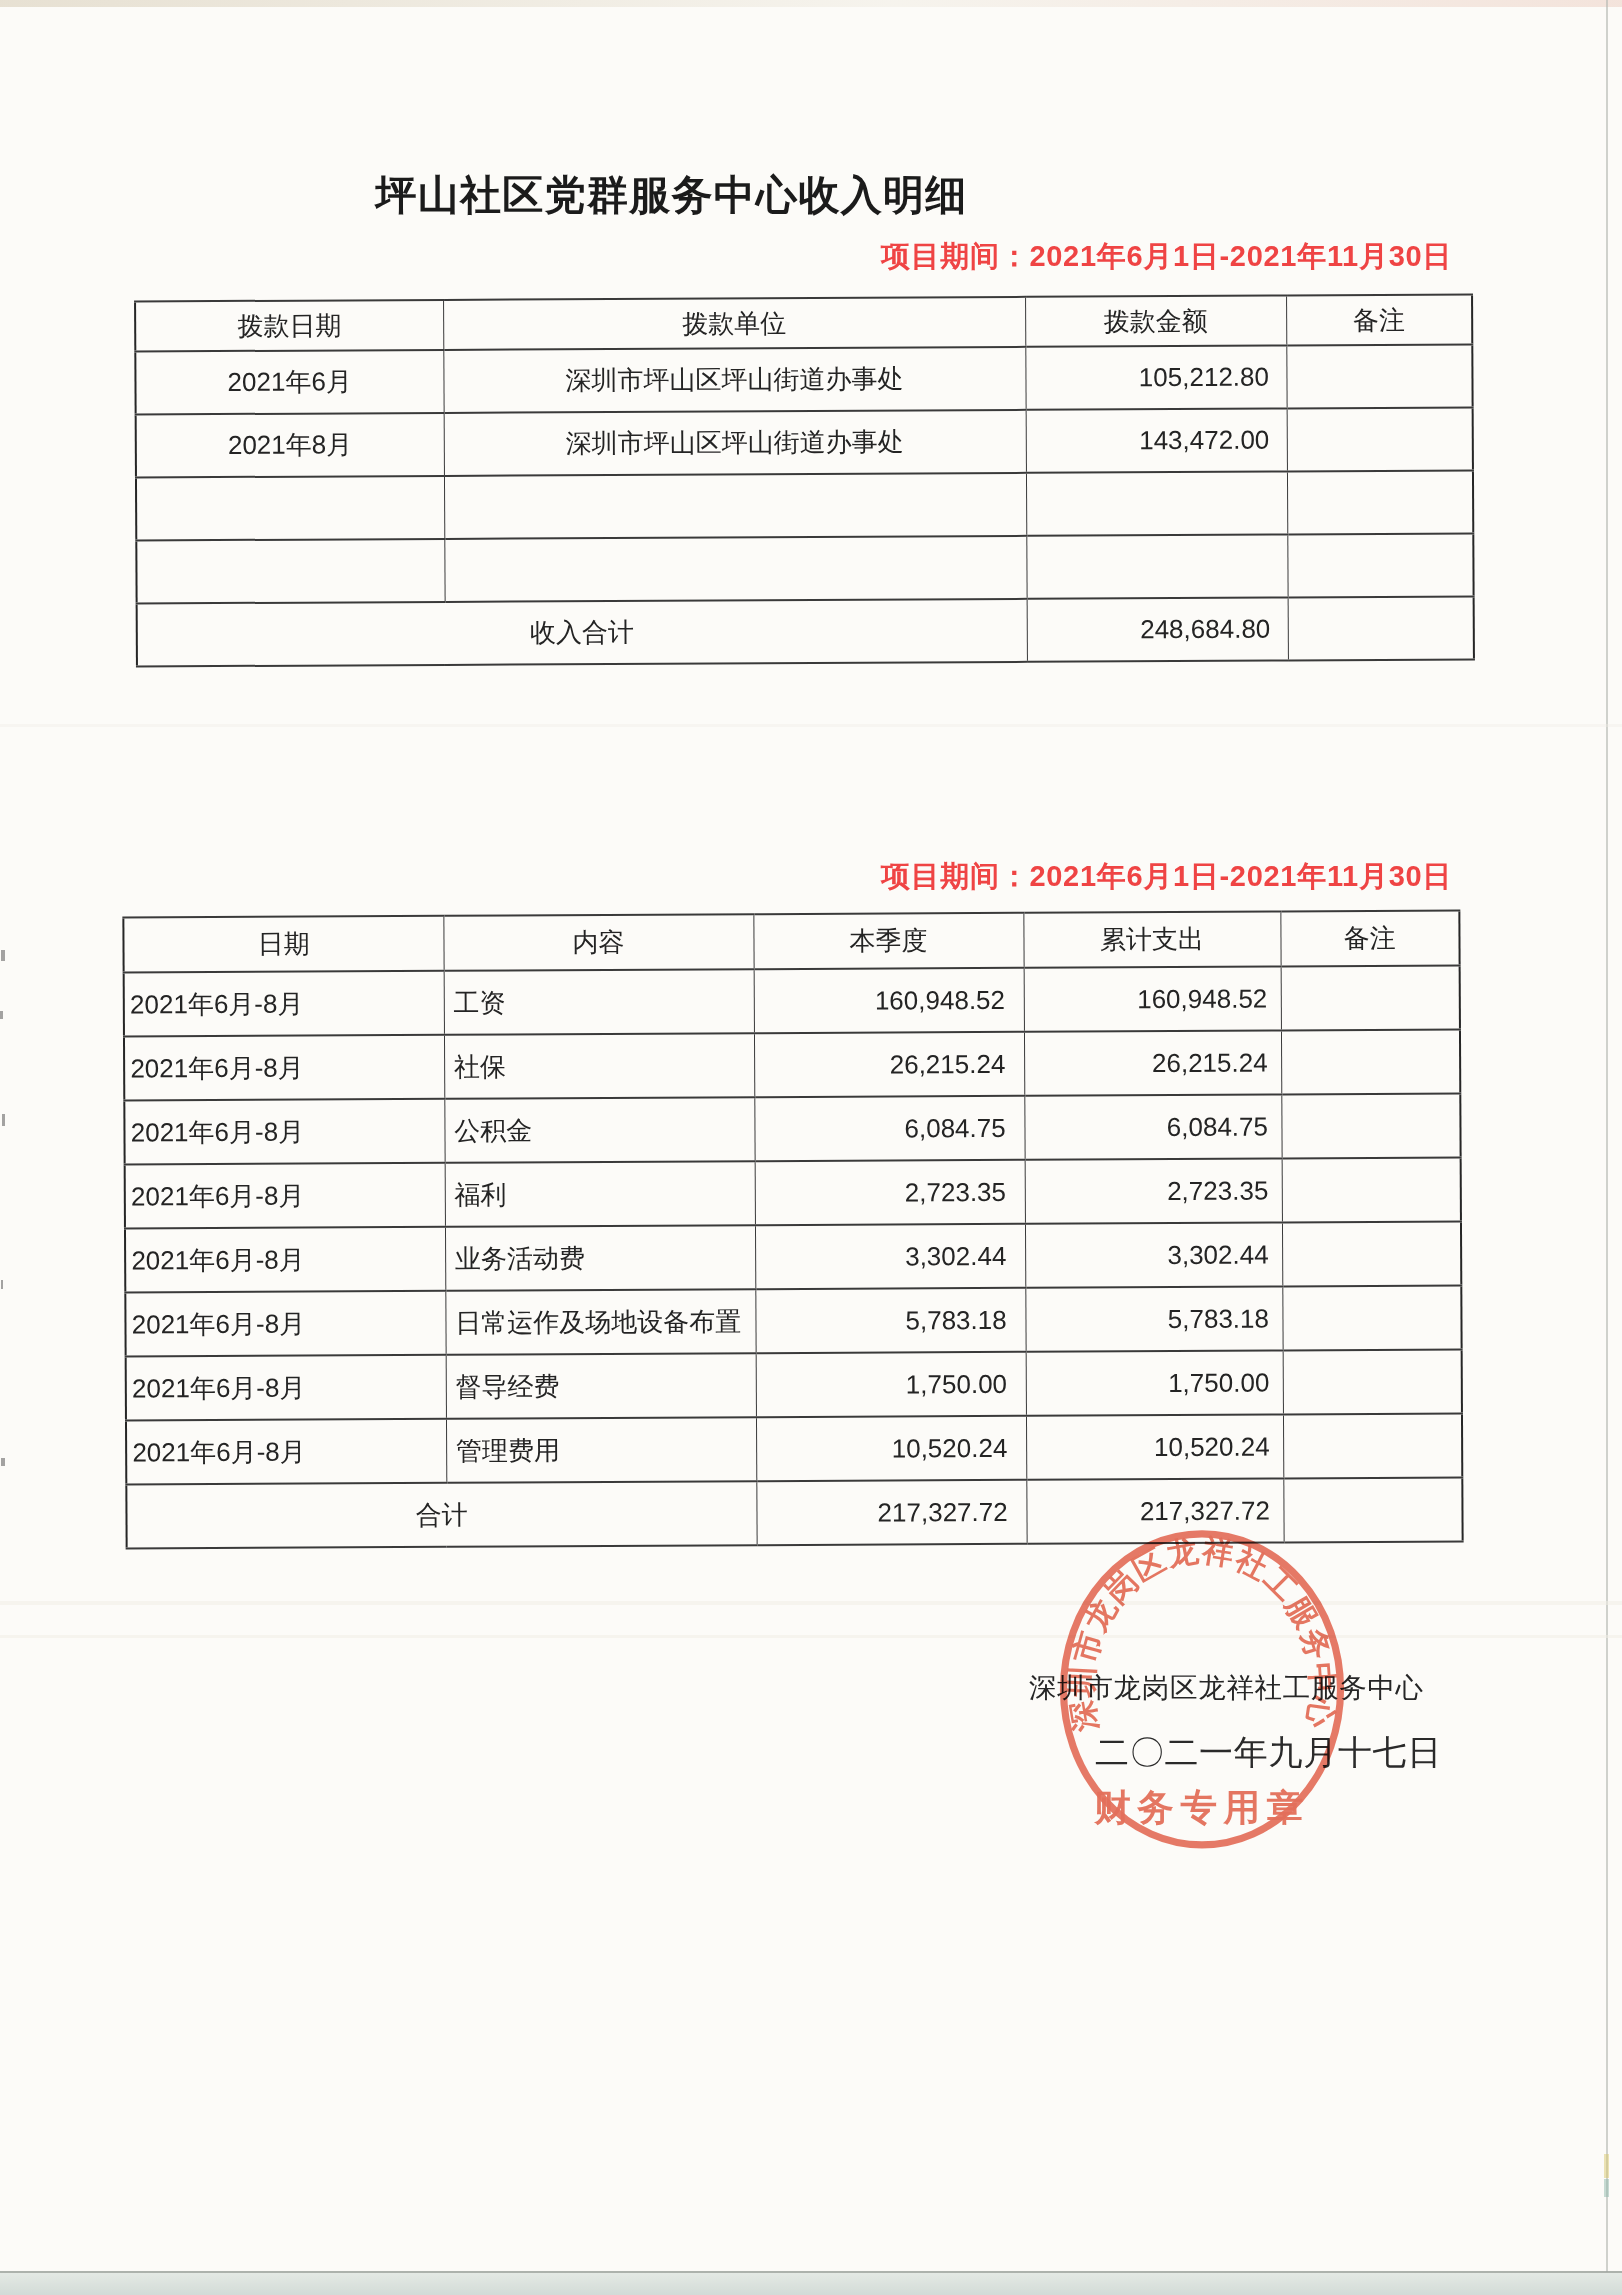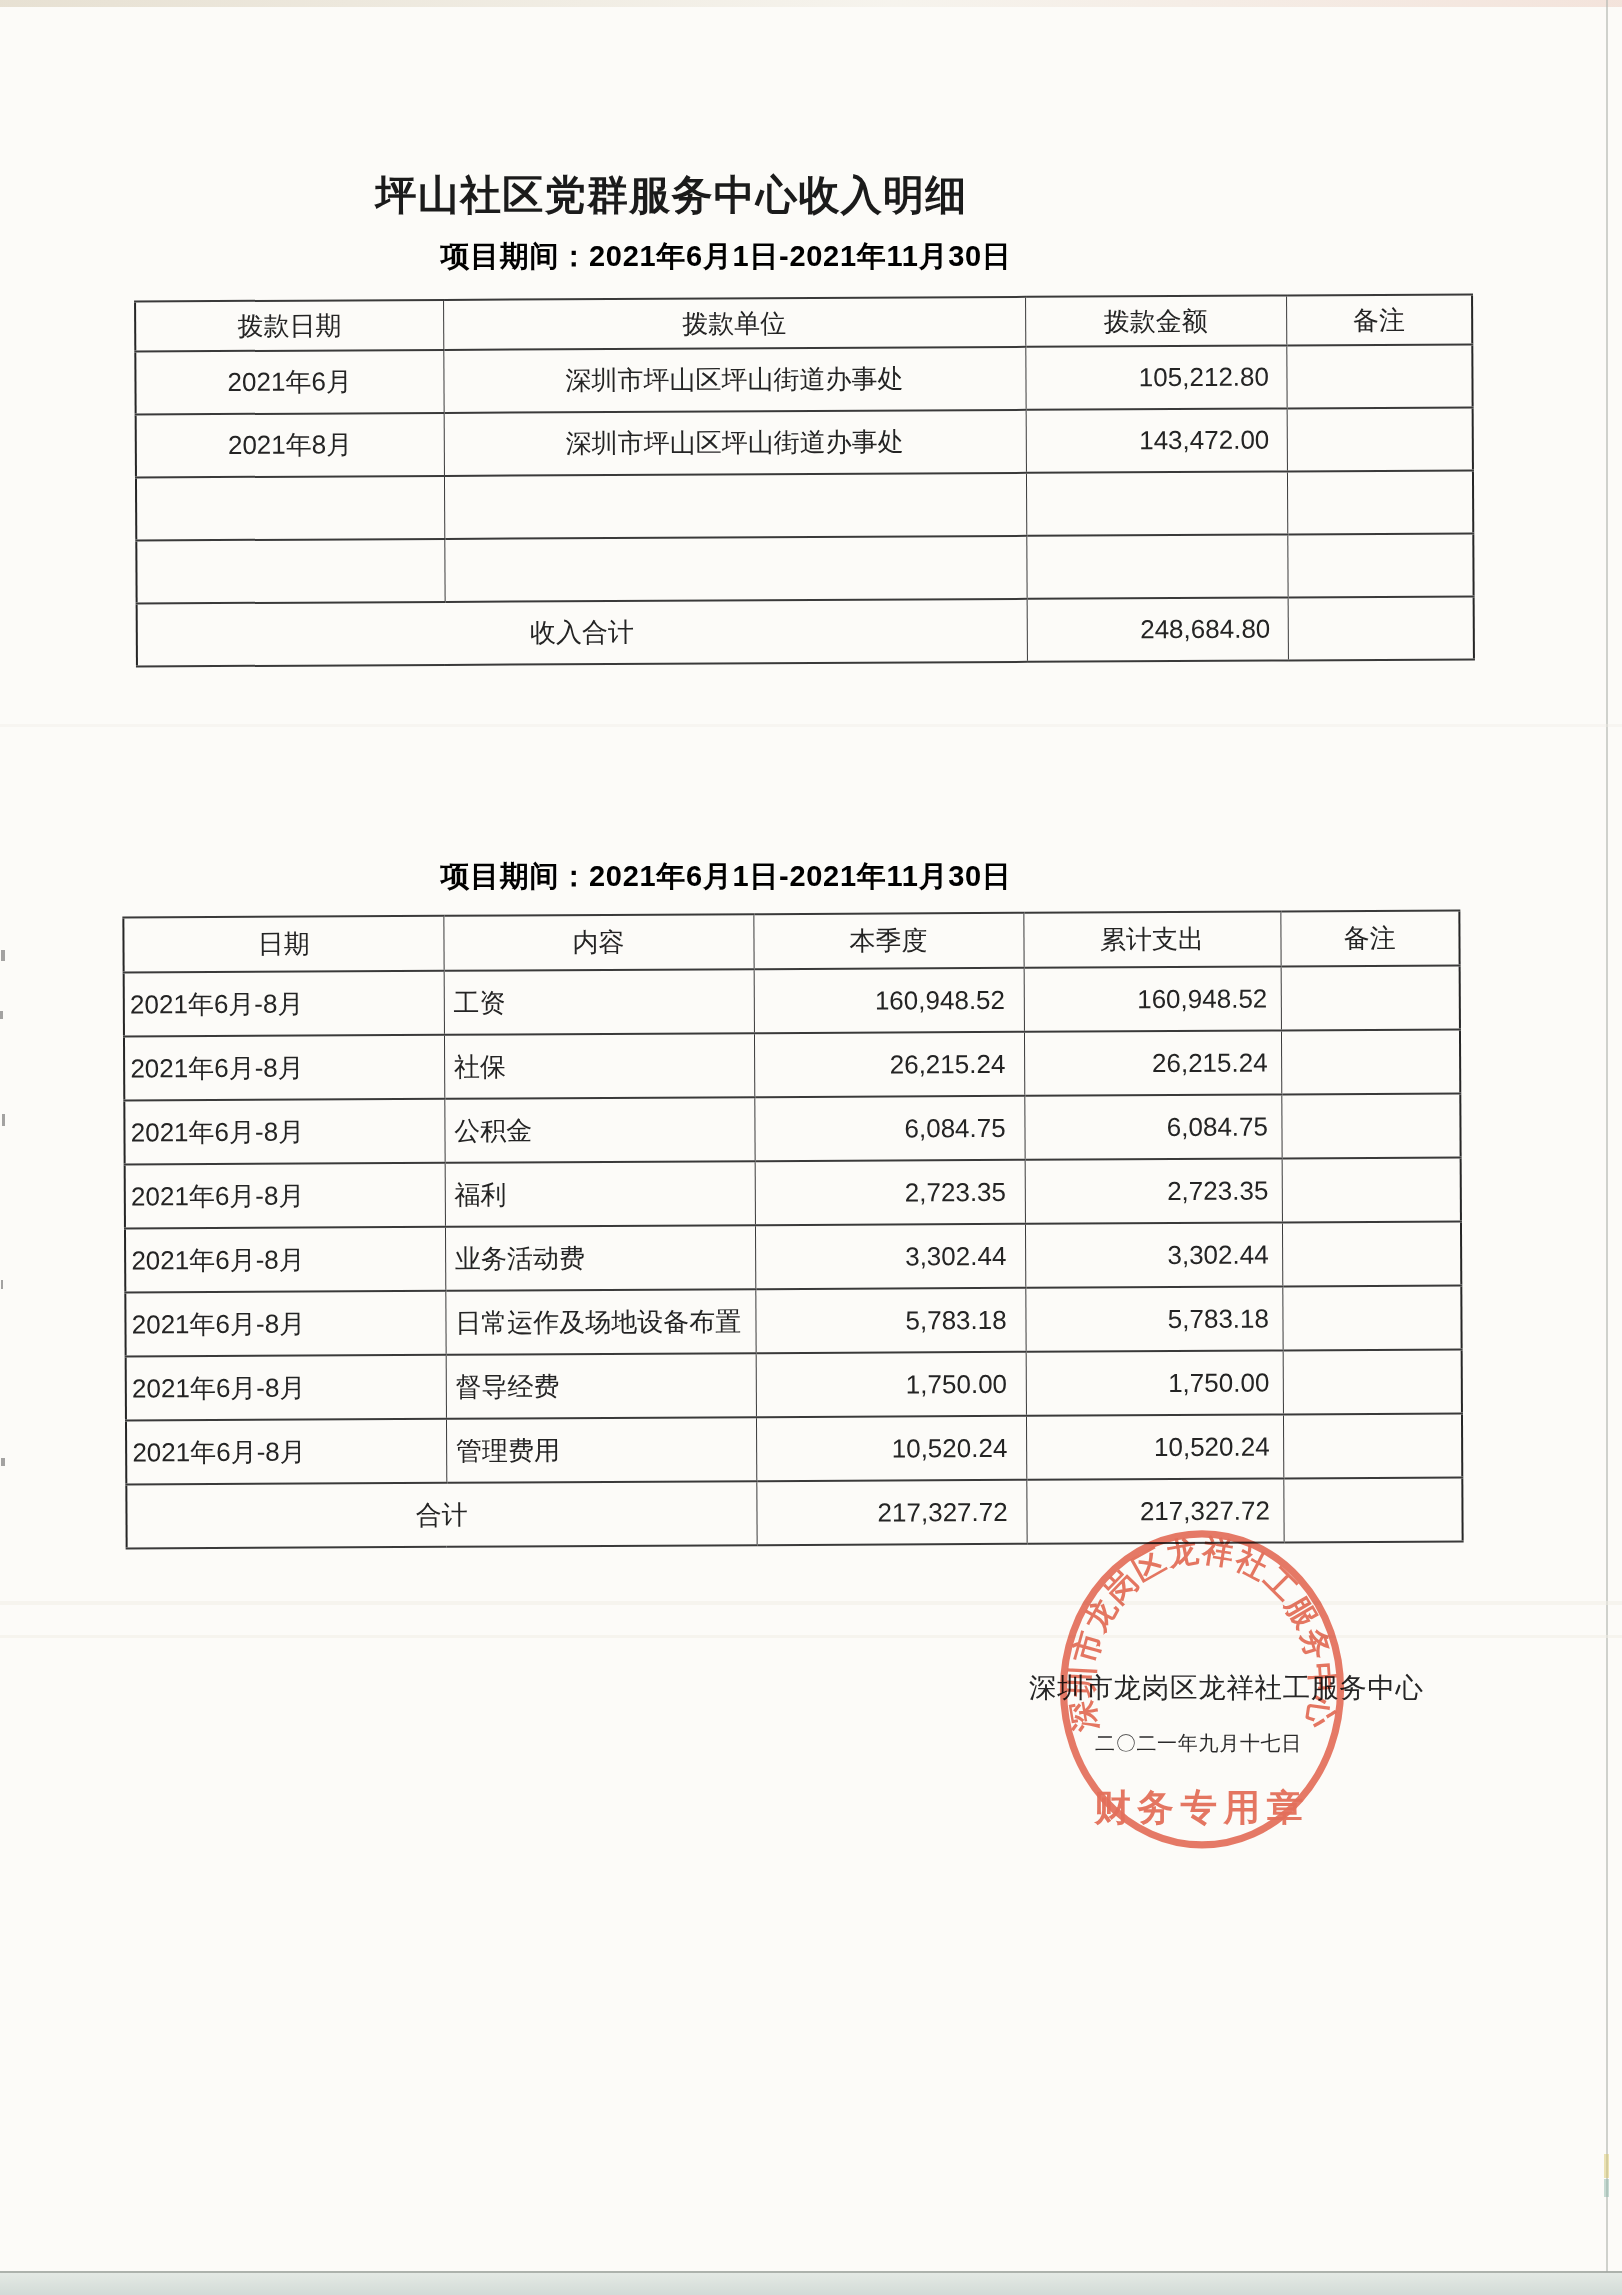--- a/index.html
+++ b/index.html
@@ -5,22 +5,22 @@
   * { margin: 0; padding: 0; box-sizing: border-box; }
   html, body { width: 1623px; height: 2295px; overflow: hidden; background: #ffffff; }
   body { font-family: "Liberation Sans", "DejaVu Sans", sans-serif; color: #1e1e1e; }
 
   .page { position: absolute; left: 0; top: 0; width: 1623px; height: 2295px;
           background: #fcfbf8; }
 
   
   .doc-title { position: absolute; left: 0; width: 1343px; text-align: center;
                font-size: 41px; font-weight: 700; color: #1b1b1b; letter-spacing: 1.3px; }
-  .doc-period { position: absolute; left: 0; width: 1452px; text-align: center;
-                font-size: 29px; font-weight: 700; color: #000000; letter-spacing: 0.7px; }
+  .doc-period { position: absolute; left: 0; width: 1452px; text-align: right;
+                font-size: 29px; font-weight: 700; color: #ef4444; letter-spacing: 0.7px; }
   #income-title  { top: 168px; }
   #income-period { top: 237px; }
   #expense-title  { top: 788px; }
   #expense-period { top: 857px; }
 
   
   table.doc-table { border-collapse: collapse; table-layout: fixed;
                     position: absolute; background: transparent;
                     transform: rotate(-0.3deg); transform-origin: 50% 50%; }
   table.doc-table td { border: 2px solid #3a3a3a;
@@ -42,21 +42,21 @@
   #expense-table tr.hd td { height: 55px; }
   #expense-table tr.row td { height: 64px; }
   #expense-table td.date { padding-left: 5.2px; }
   #expense-table td.item { padding-left: 9.2px; }
   #expense-table td.quarter { padding-right: 18.3px; }
   #expense-table td.cumulative { padding-right: 13px; }
 
   
   .sig-org  { position: absolute; left: 1029px; top: 1670px; font-size: 27.5px;
               color: #262626; letter-spacing: 0.7px; z-index: 2; }
-  .sig-date { position: absolute; left: 1095px; top: 1730px; font-size: 20px;
+  .sig-date { position: absolute; left: 1095px; top: 1730px; font-size: 34px;
               color: #2a2a2a; letter-spacing: 0.7px; z-index: 2; }
 
   
   .stamp { position: absolute; left: 1054px; top: 1526px; width: 296px; height: 328px;
            z-index: 3; mix-blend-mode: multiply; opacity: 0.85; filter: blur(0.3px); }
 
   
   .artifact { position: absolute; pointer-events: none; }
   #art-top-streak { left: 0; top: 0; width: 1623px; height: 6.5px;
     background: linear-gradient(90deg, rgba(214,203,180,.55), rgba(232,226,212,.30) 55%, rgba(205,120,90,.18)); }

